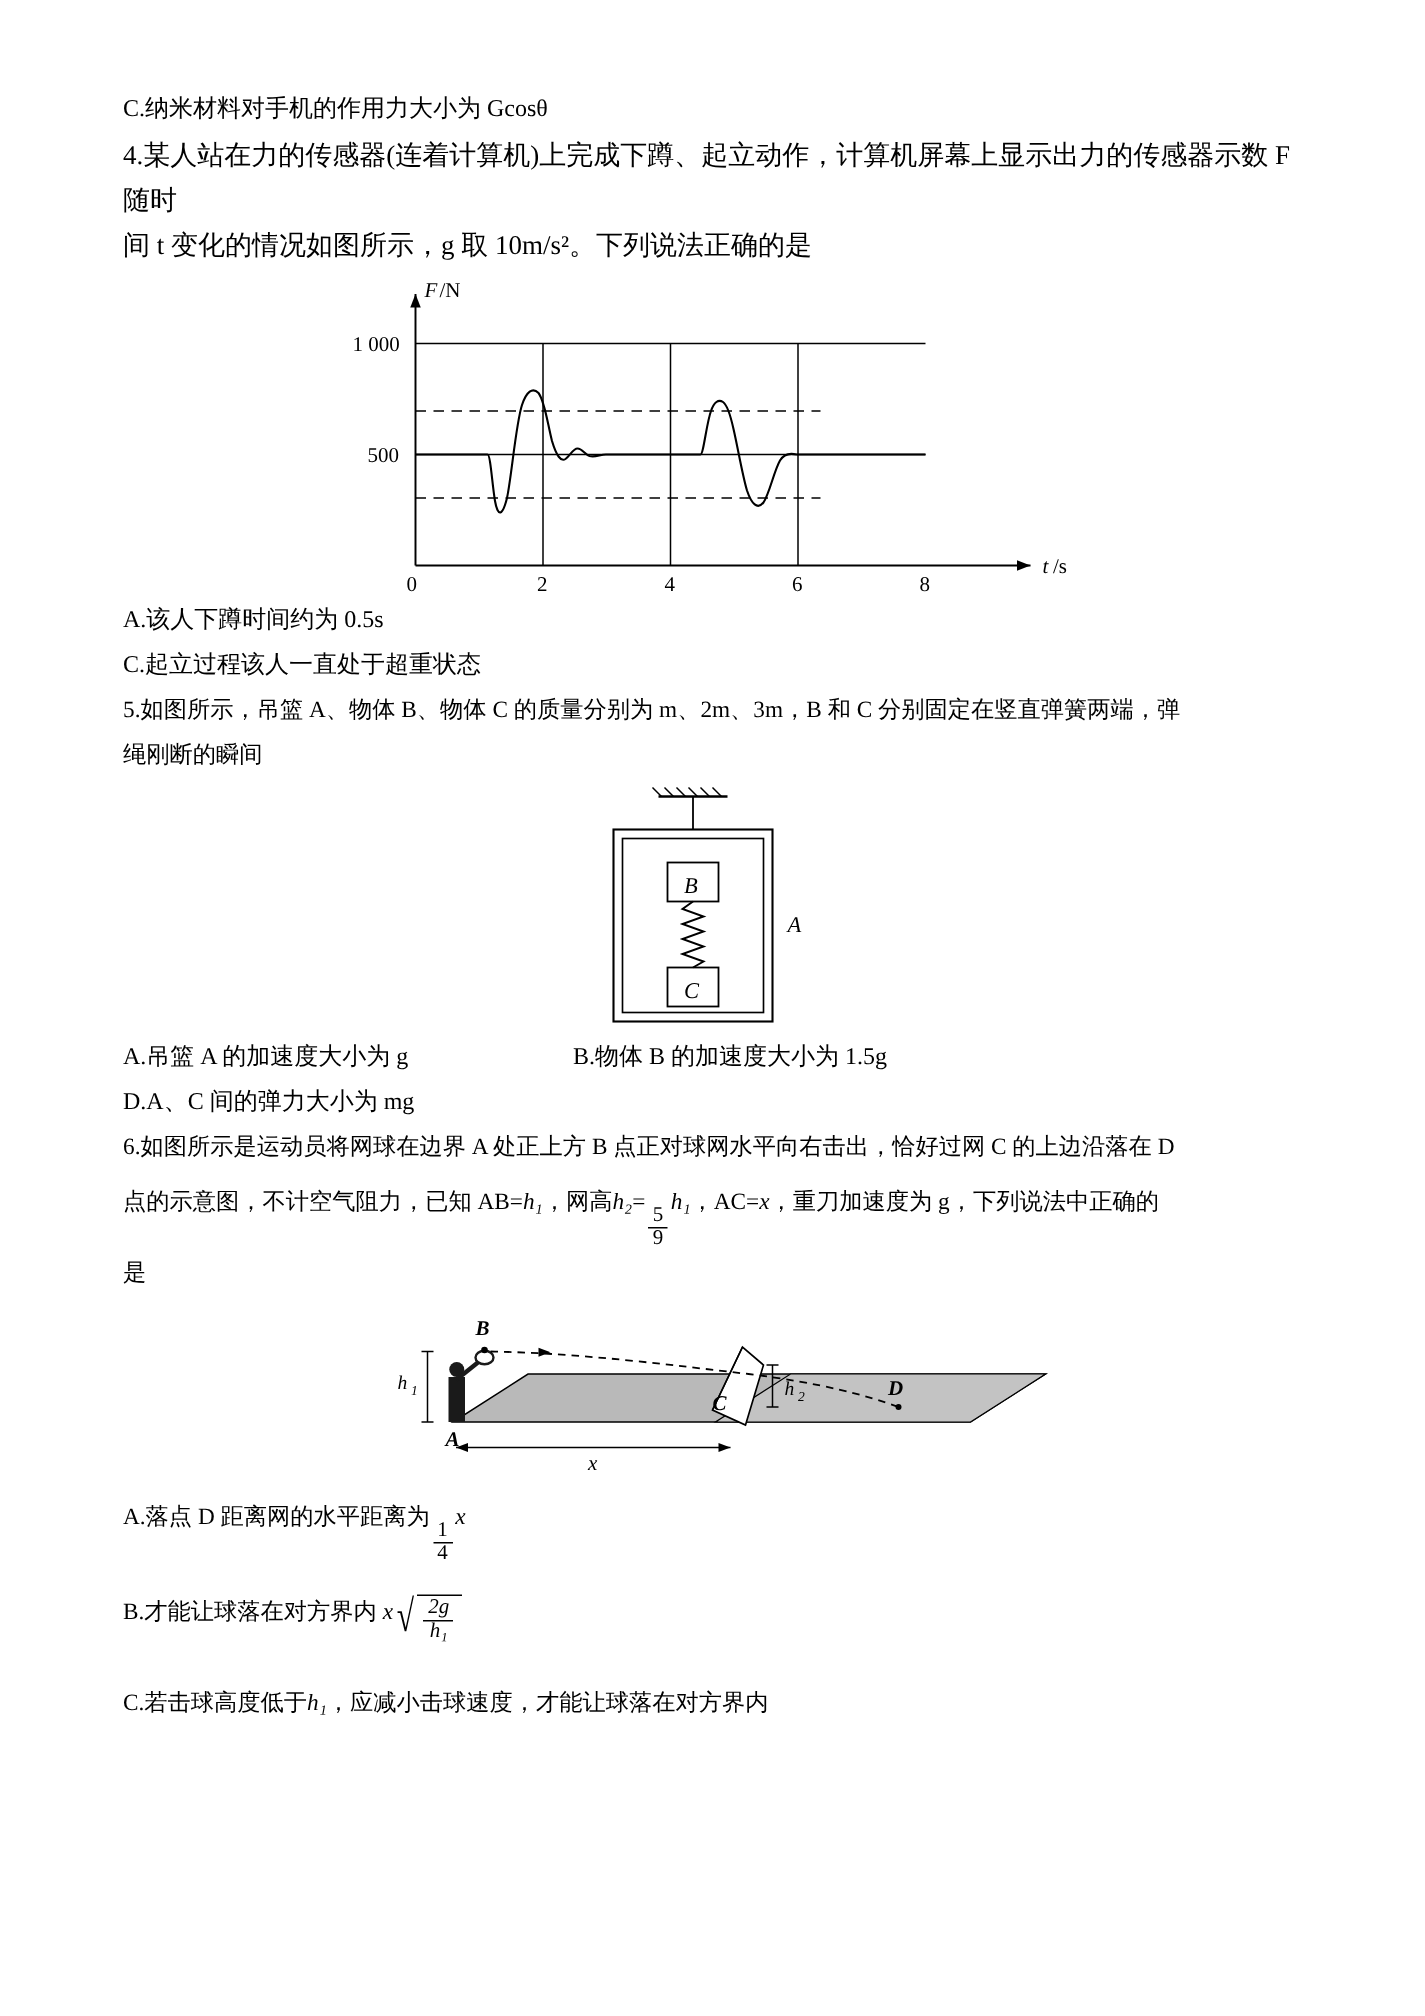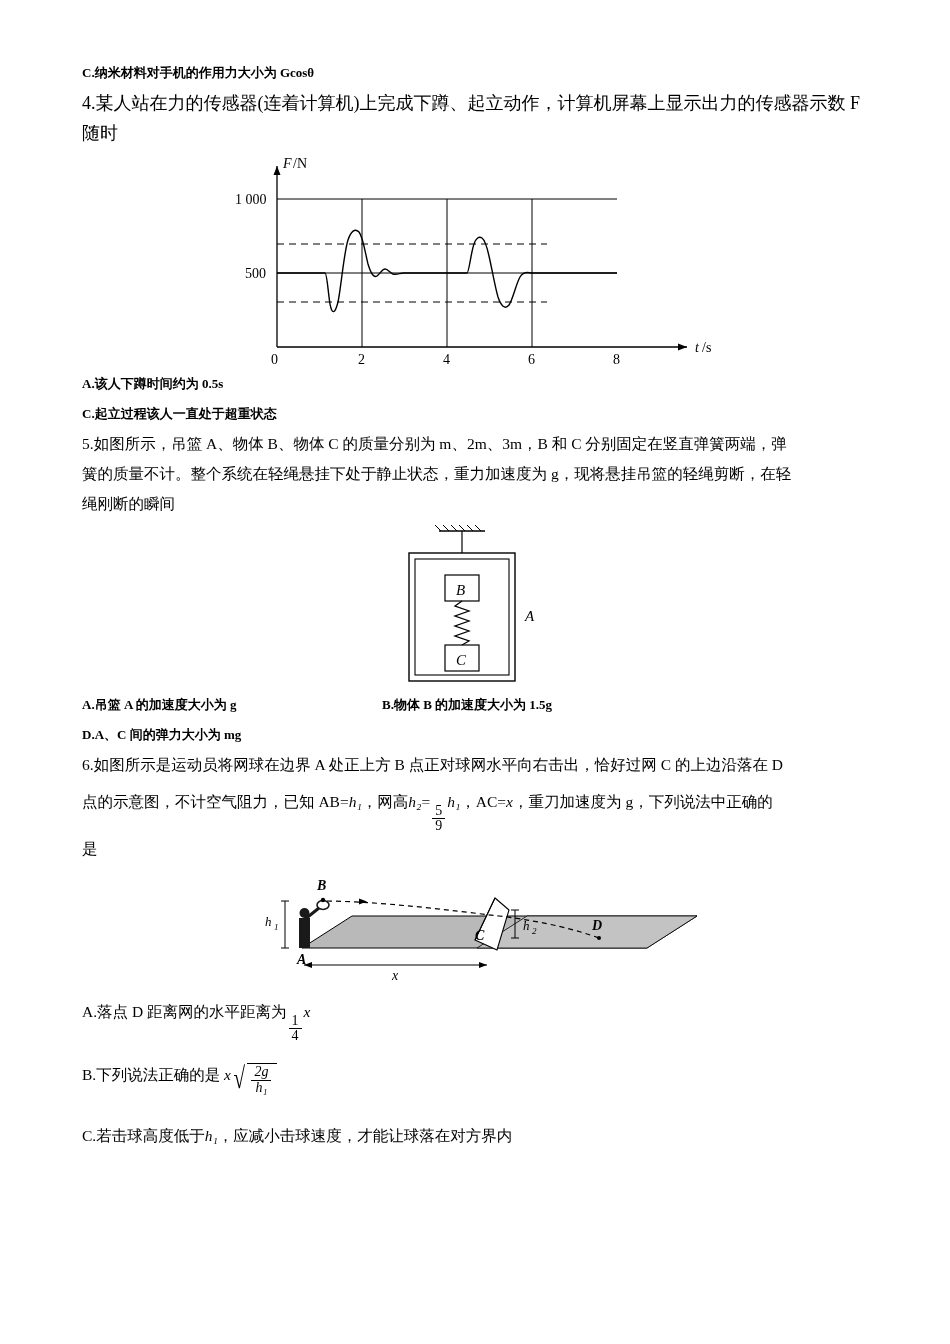--- a/index.html
+++ b/index.html
@@ -28,23 +28,22 @@
     top: 58px;
     width: 790px;
   }
   .line {
     font-size: 18px;
     line-height: 30px;
     white-space: pre-wrap;
   }
   .opt-row {
     display: flex;
-    font-size: 13px;
-    line-height: 30px;
-    font-weight: bold;
+    font-size: 16px;
+    line-height: 30px;
   }
   .opt-a { width: 300px; }
   .opt-a-wide { width: 330px; }
   .q-para {
     font-size: 15.5px;
     line-height: 30px;
     text-align: justify;
   }
   .fig {
     display: flex;
@@ -85,20 +84,21 @@
 <body>
 
 <div class="page">
   <div class="content">
 
     <div class="opt-row">
       <div class="opt-a-wide">C.纳米材料对手机的作用力大小为 Gcosθ</div>
     </div>
 
     <div class="line">4.某人站在力的传感器(连着计算机)上完成下蹲、起立动作，计算机屏幕上显示出力的传感器示数 F 随时</div>
+    <div class="line">间 t 变化的情况如图所示，g 取 10m/s²。下列说法正确的是</div>
 
     <div class="fig">
       <svg width="520" height="215" viewBox="0 0 520 215">
 
         <line x1="60" y1="195" x2="470" y2="195" stroke="#000" stroke-width="1.3"></line>
         <polygon points="470,195 461,191.5 461,198.5" fill="#000"></polygon>
         <line x1="60" y1="195" x2="60" y2="14" stroke="#000" stroke-width="1.3"></line>
         <polygon points="60,14 56.5,23 63.5,23" fill="#000"></polygon>
         <text x="66" y="16" font-family="Liberation Serif, serif" font-size="14" font-style="italic">F</text>
         <text x="76" y="16" font-family="Liberation Serif, serif" font-size="14">/N</text>
@@ -137,21 +137,20 @@
     </div>
 
     <div class="opt-row">
       <div class="opt-a">A.该人下蹲时间约为 0.5s</div>
     </div>
     <div class="opt-row">
       <div class="opt-a">C.起立过程该人一直处于超重状态</div>
     </div>
 
     <div class="q-para">5.如图所示，吊篮 A、物体 B、物体 C 的质量分别为 m、2m、3m，B 和 C 分别固定在竖直弹簧两端，弹</div>
-    <div class="q-para">簧的质量不计。整个系统在轻绳悬挂下处于静止状态，重力加速度为 g，现将悬挂吊篮的轻绳剪断，在轻</div>
     <div class="q-para">绳刚断的瞬间</div>
 
     <div class="fig">
       <svg width="220" height="165" viewBox="0 0 220 165">
 
         <line x1="72" y1="8" x2="118" y2="8" stroke="#000" stroke-width="1.6"></line>
         <line x1="74" y1="8" x2="68" y2="2" stroke="#000" stroke-width="1"></line>
         <line x1="82" y1="8" x2="76" y2="2" stroke="#000" stroke-width="1"></line>
         <line x1="90" y1="8" x2="84" y2="2" stroke="#000" stroke-width="1"></line>
         <line x1="98" y1="8" x2="92" y2="2" stroke="#000" stroke-width="1"></line>
@@ -241,21 +240,21 @@
     </div>
 
     <div class="q-para tall-line">
       <span>A.落点 D 距离网的水平距离为</span><span class="frac">
           <span class="num">1</span>
           <span class="den">4</span>
         </span><span class="ital">x</span>
     </div>
 
     <div class="q-para" style="line-height:62px">
-      <span>B.下列说法正确的是</span>
+      <span>B.才能让球落在对方界内</span>
       <span class="ital">x</span><span class="sqrt-wrap">
           <span class="sqrt-sym">√</span>
           <span class="sqrt-body">
             <span class="frac">
               <span class="num ital">2g</span>
               <span class="den ital">h₁</span>
             </span>
           </span>
         </span>
     </div>

